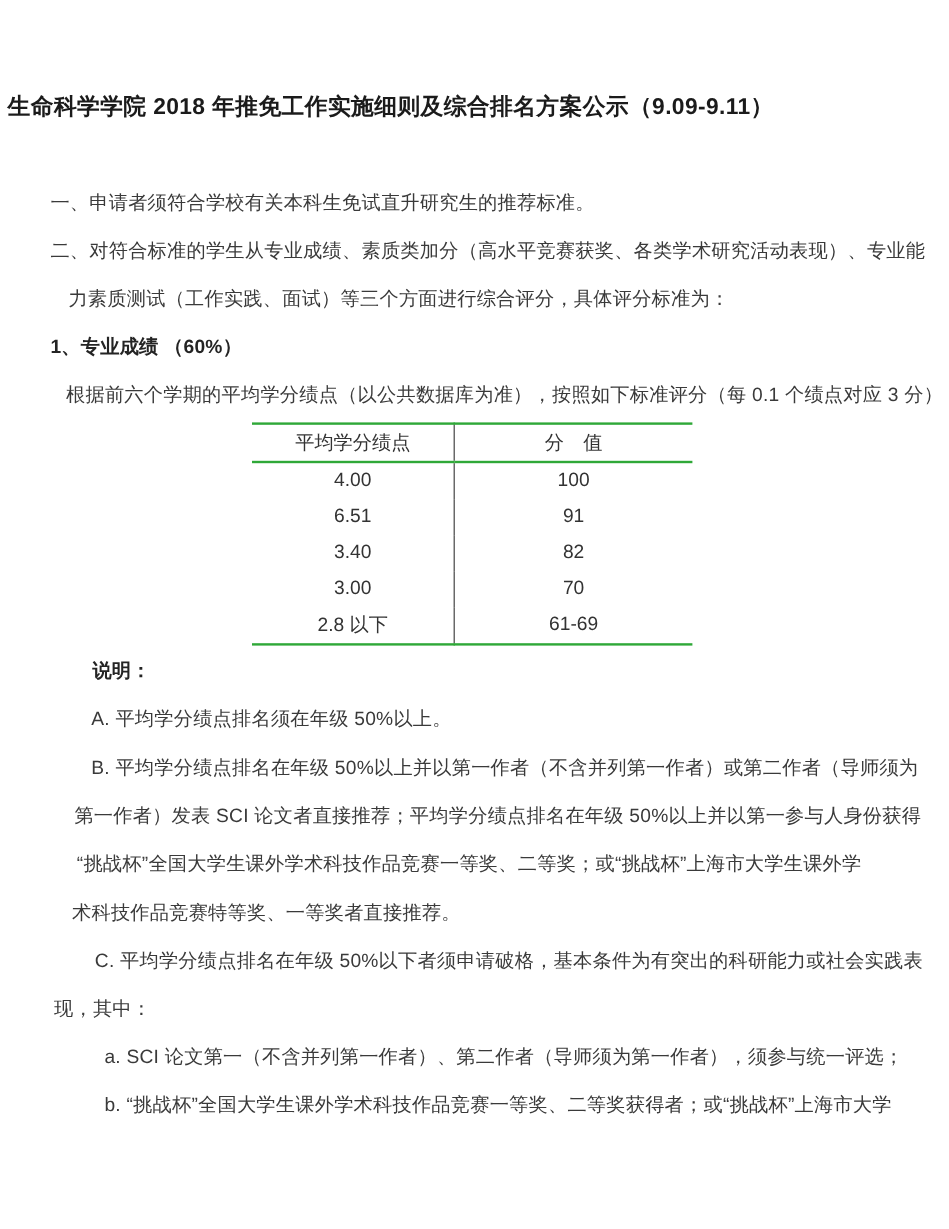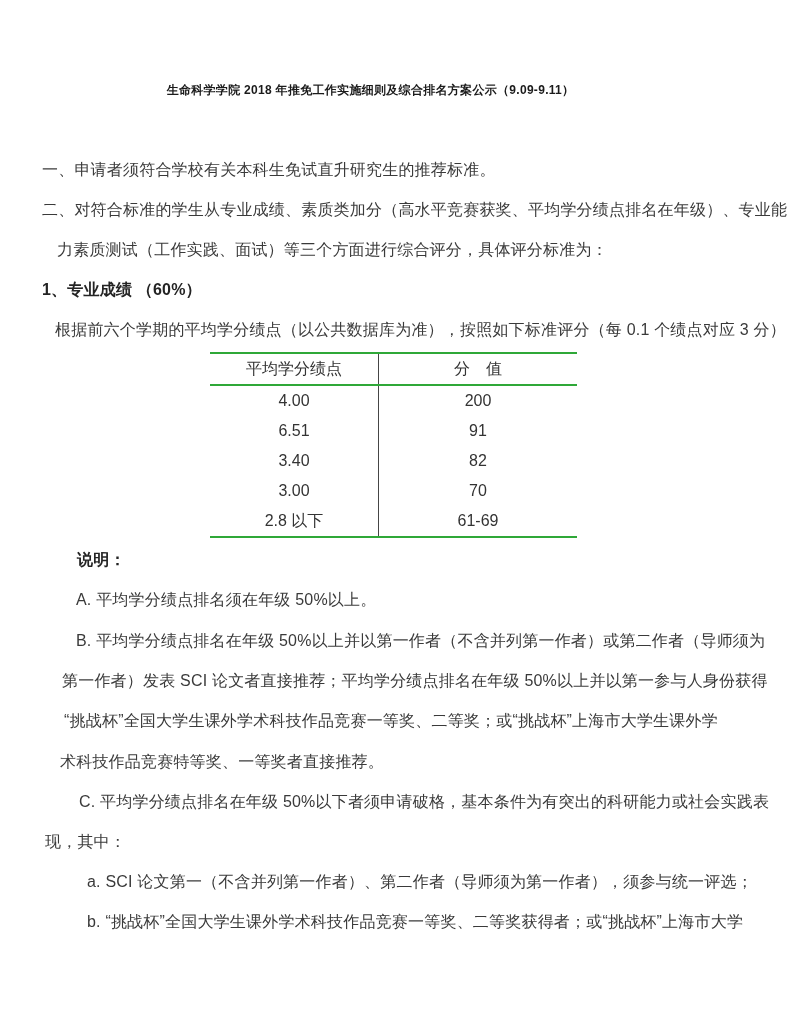--- a/index.html
+++ b/index.html
@@ -17,27 +17,26 @@
     overflow:hidden;
     font-family:"Liberation Sans","DejaVu Sans",sans-serif;
   }
   .title{
     position:absolute;
     top:70px;
     left:0;
     width:651px;
     margin:0;
     text-align:center;
-    font-size:12px;
+    font-size:19px;
     font-weight:bold;
     color:var(--title);
     line-height:40px;
     white-space:nowrap;
     letter-spacing:0.3px;
-    padding-left:45px;
   }
   .line{
     position:absolute;
     white-space:nowrap;
     font-size:16px;
     height:40px;
     line-height:40px;
     color:var(--text);
     letter-spacing:0.2px;
   }
@@ -76,36 +75,36 @@
   }
 </style>
 </head>
 <body>
 
 <div class="page">
 
   <h1 class="title">生命科学学院 2018 年推免工作实施细则及综合排名方案公示（9.09-9.11）</h1>
 
   <div class="line" style="top:150px;left:42px">一、申请者须符合学校有关本科生免试直升研究生的推荐标准。</div>
-  <div class="line" style="top:190px;left:42px">二、对符合标准的学生从专业成绩、素质类加分（高水平竞赛获奖、平均学分绩点排名在年级）、专业能</div>
+  <div class="line" style="top:190px;left:42px">二、对符合标准的学生从专业成绩、素质类加分（高水平竞赛获奖、各类学术研究活动表现）、专业能</div>
   <div class="line" style="top:230px;left:57px">力素质测试（工作实践、面试）等三个方面进行综合评分，具体评分标准为：</div>
   <div class="line bold" style="top:270px;left:42px">1、专业成绩 （60%）</div>
   <div class="line" style="top:310px;left:55px">根据前六个学期的平均学分绩点（以公共数据库为准），按照如下标准评分（每 0.1 个绩点对应 3 分）：</div>
 
   <table class="score-table">
     <thead>
       <tr>
         <th class="col-gpa">平均学分绩点</th>
         <th class="col-score">分　值</th>
       </tr>
     </thead>
     <tbody>
       <tr>
         <td class="col-gpa">4.00</td>
-        <td class="col-score">200</td>
+        <td class="col-score">100</td>
       </tr>
       <tr>
         <td class="col-gpa">6.51</td>
         <td class="col-score">91</td>
       </tr>
       <tr>
         <td class="col-gpa">3.40</td>
         <td class="col-score">82</td>
       </tr>
       <tr>

